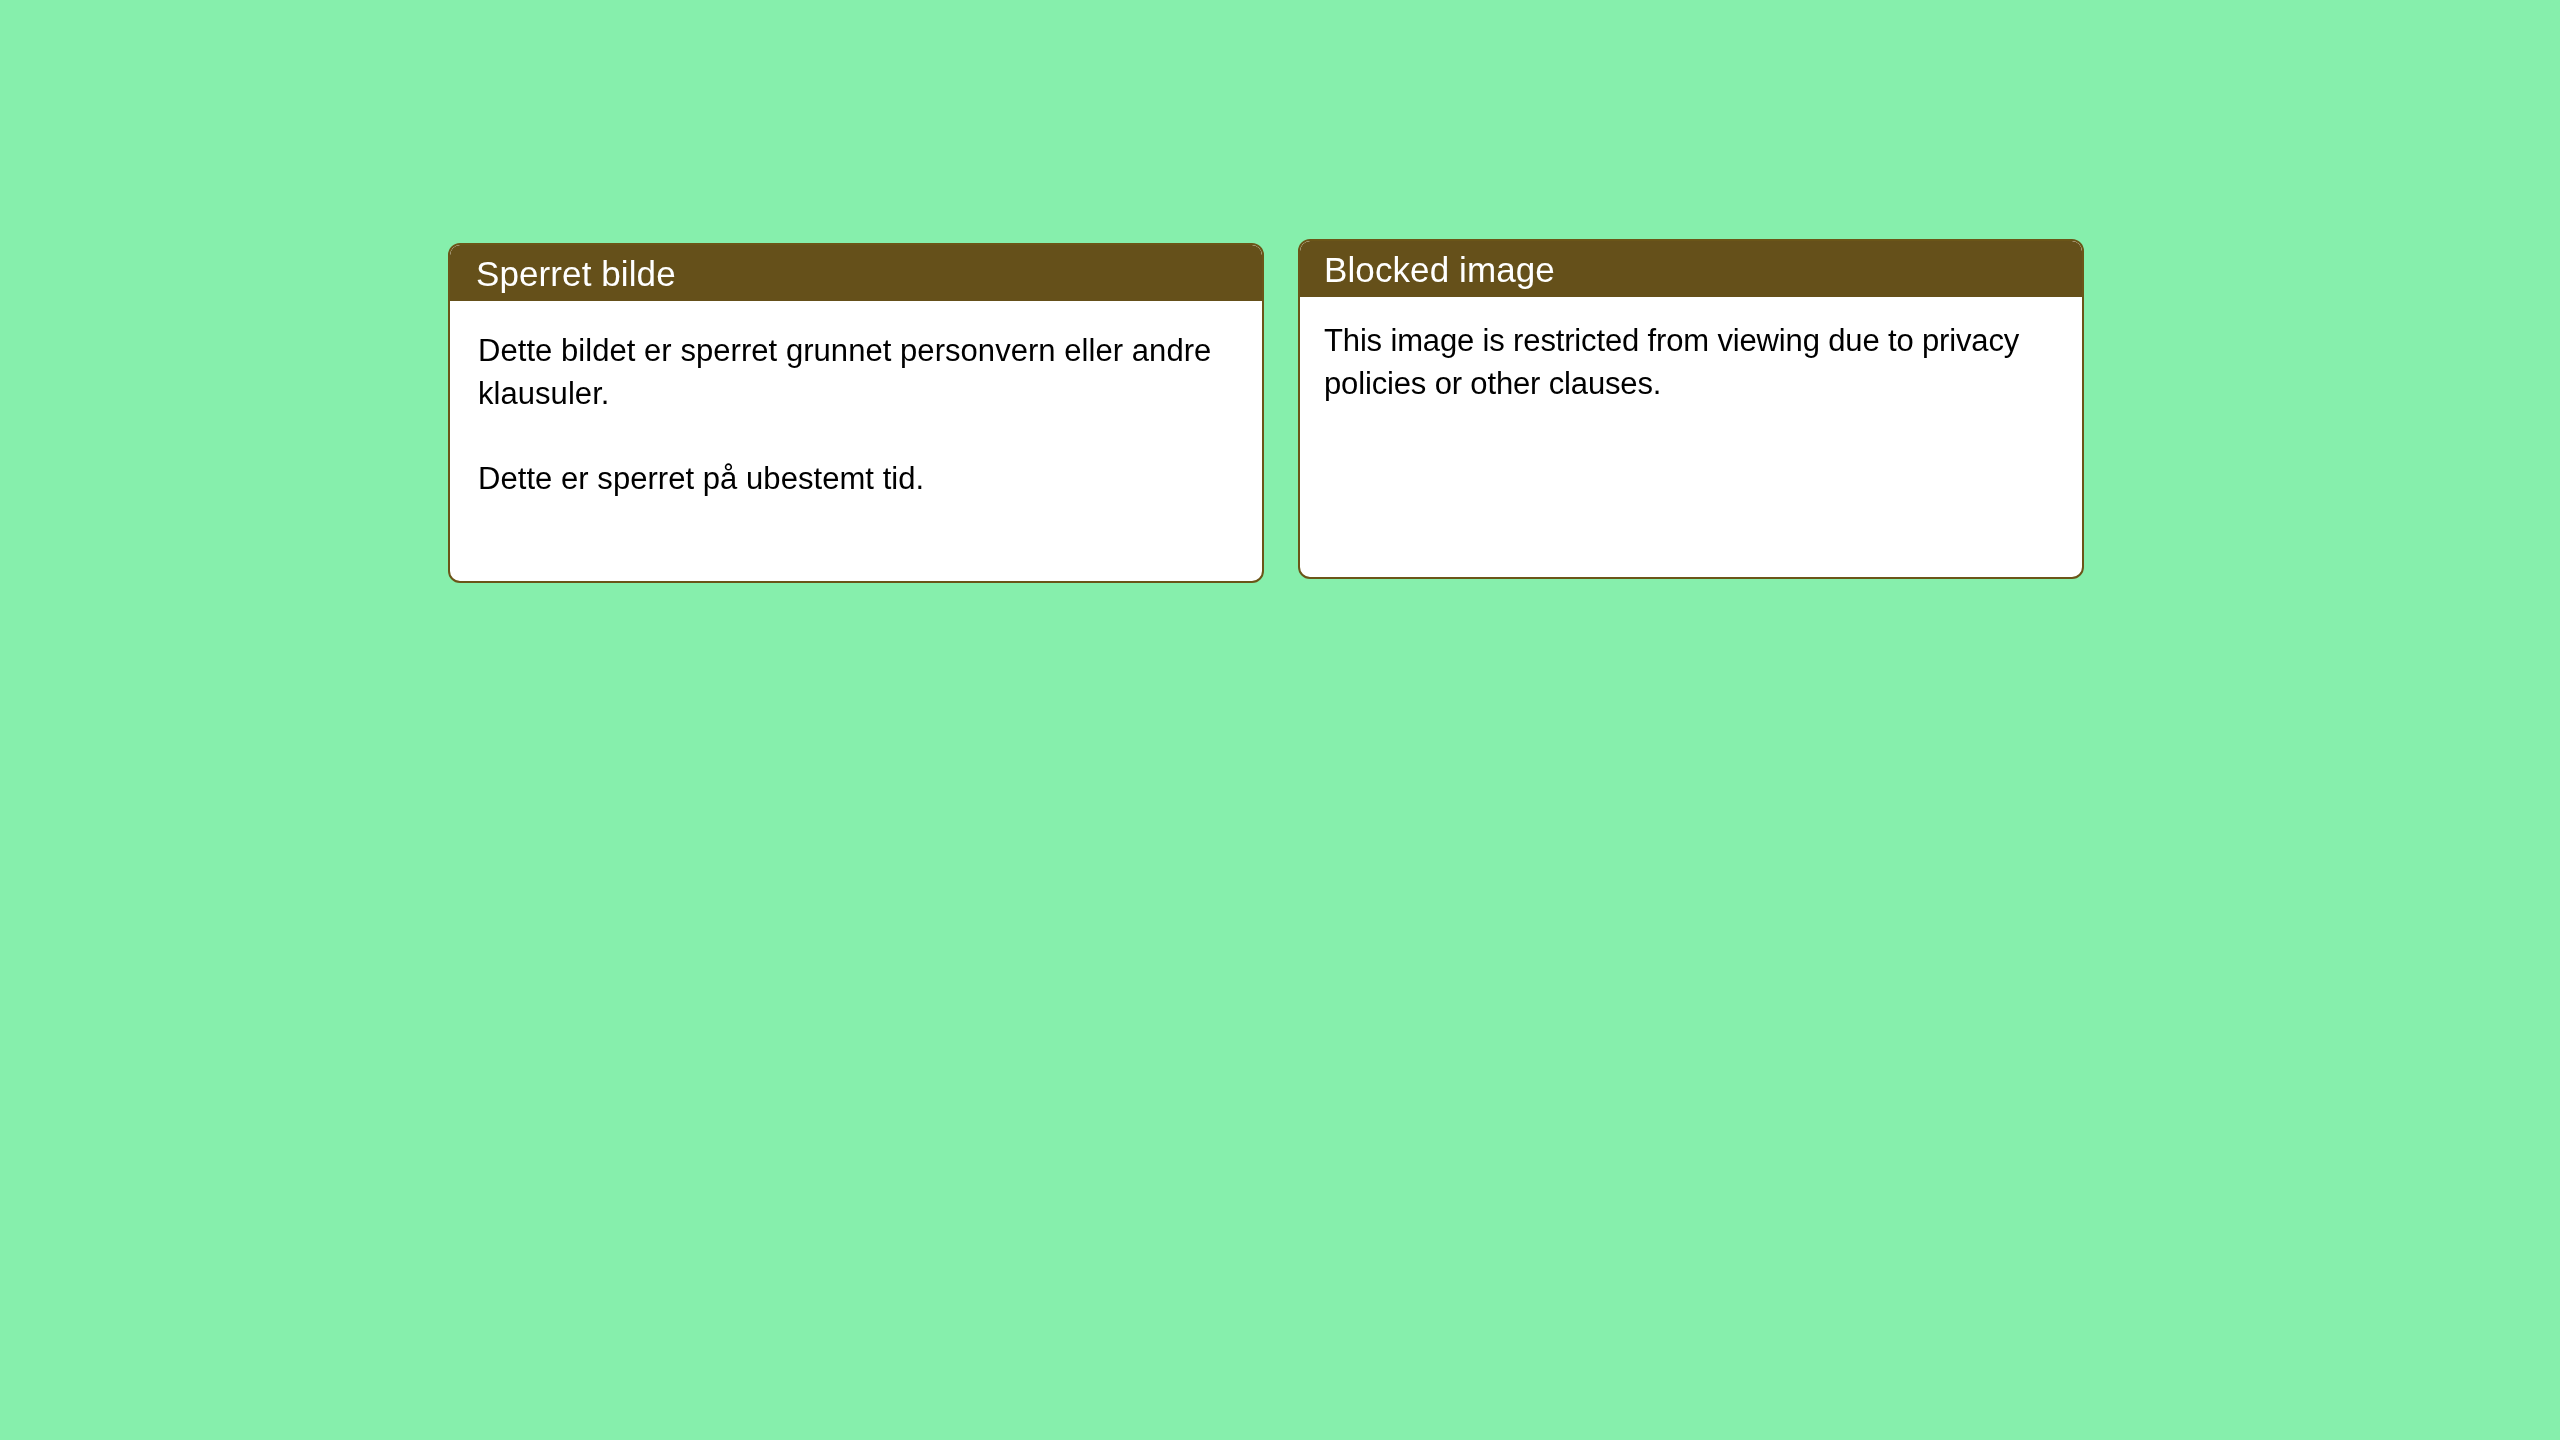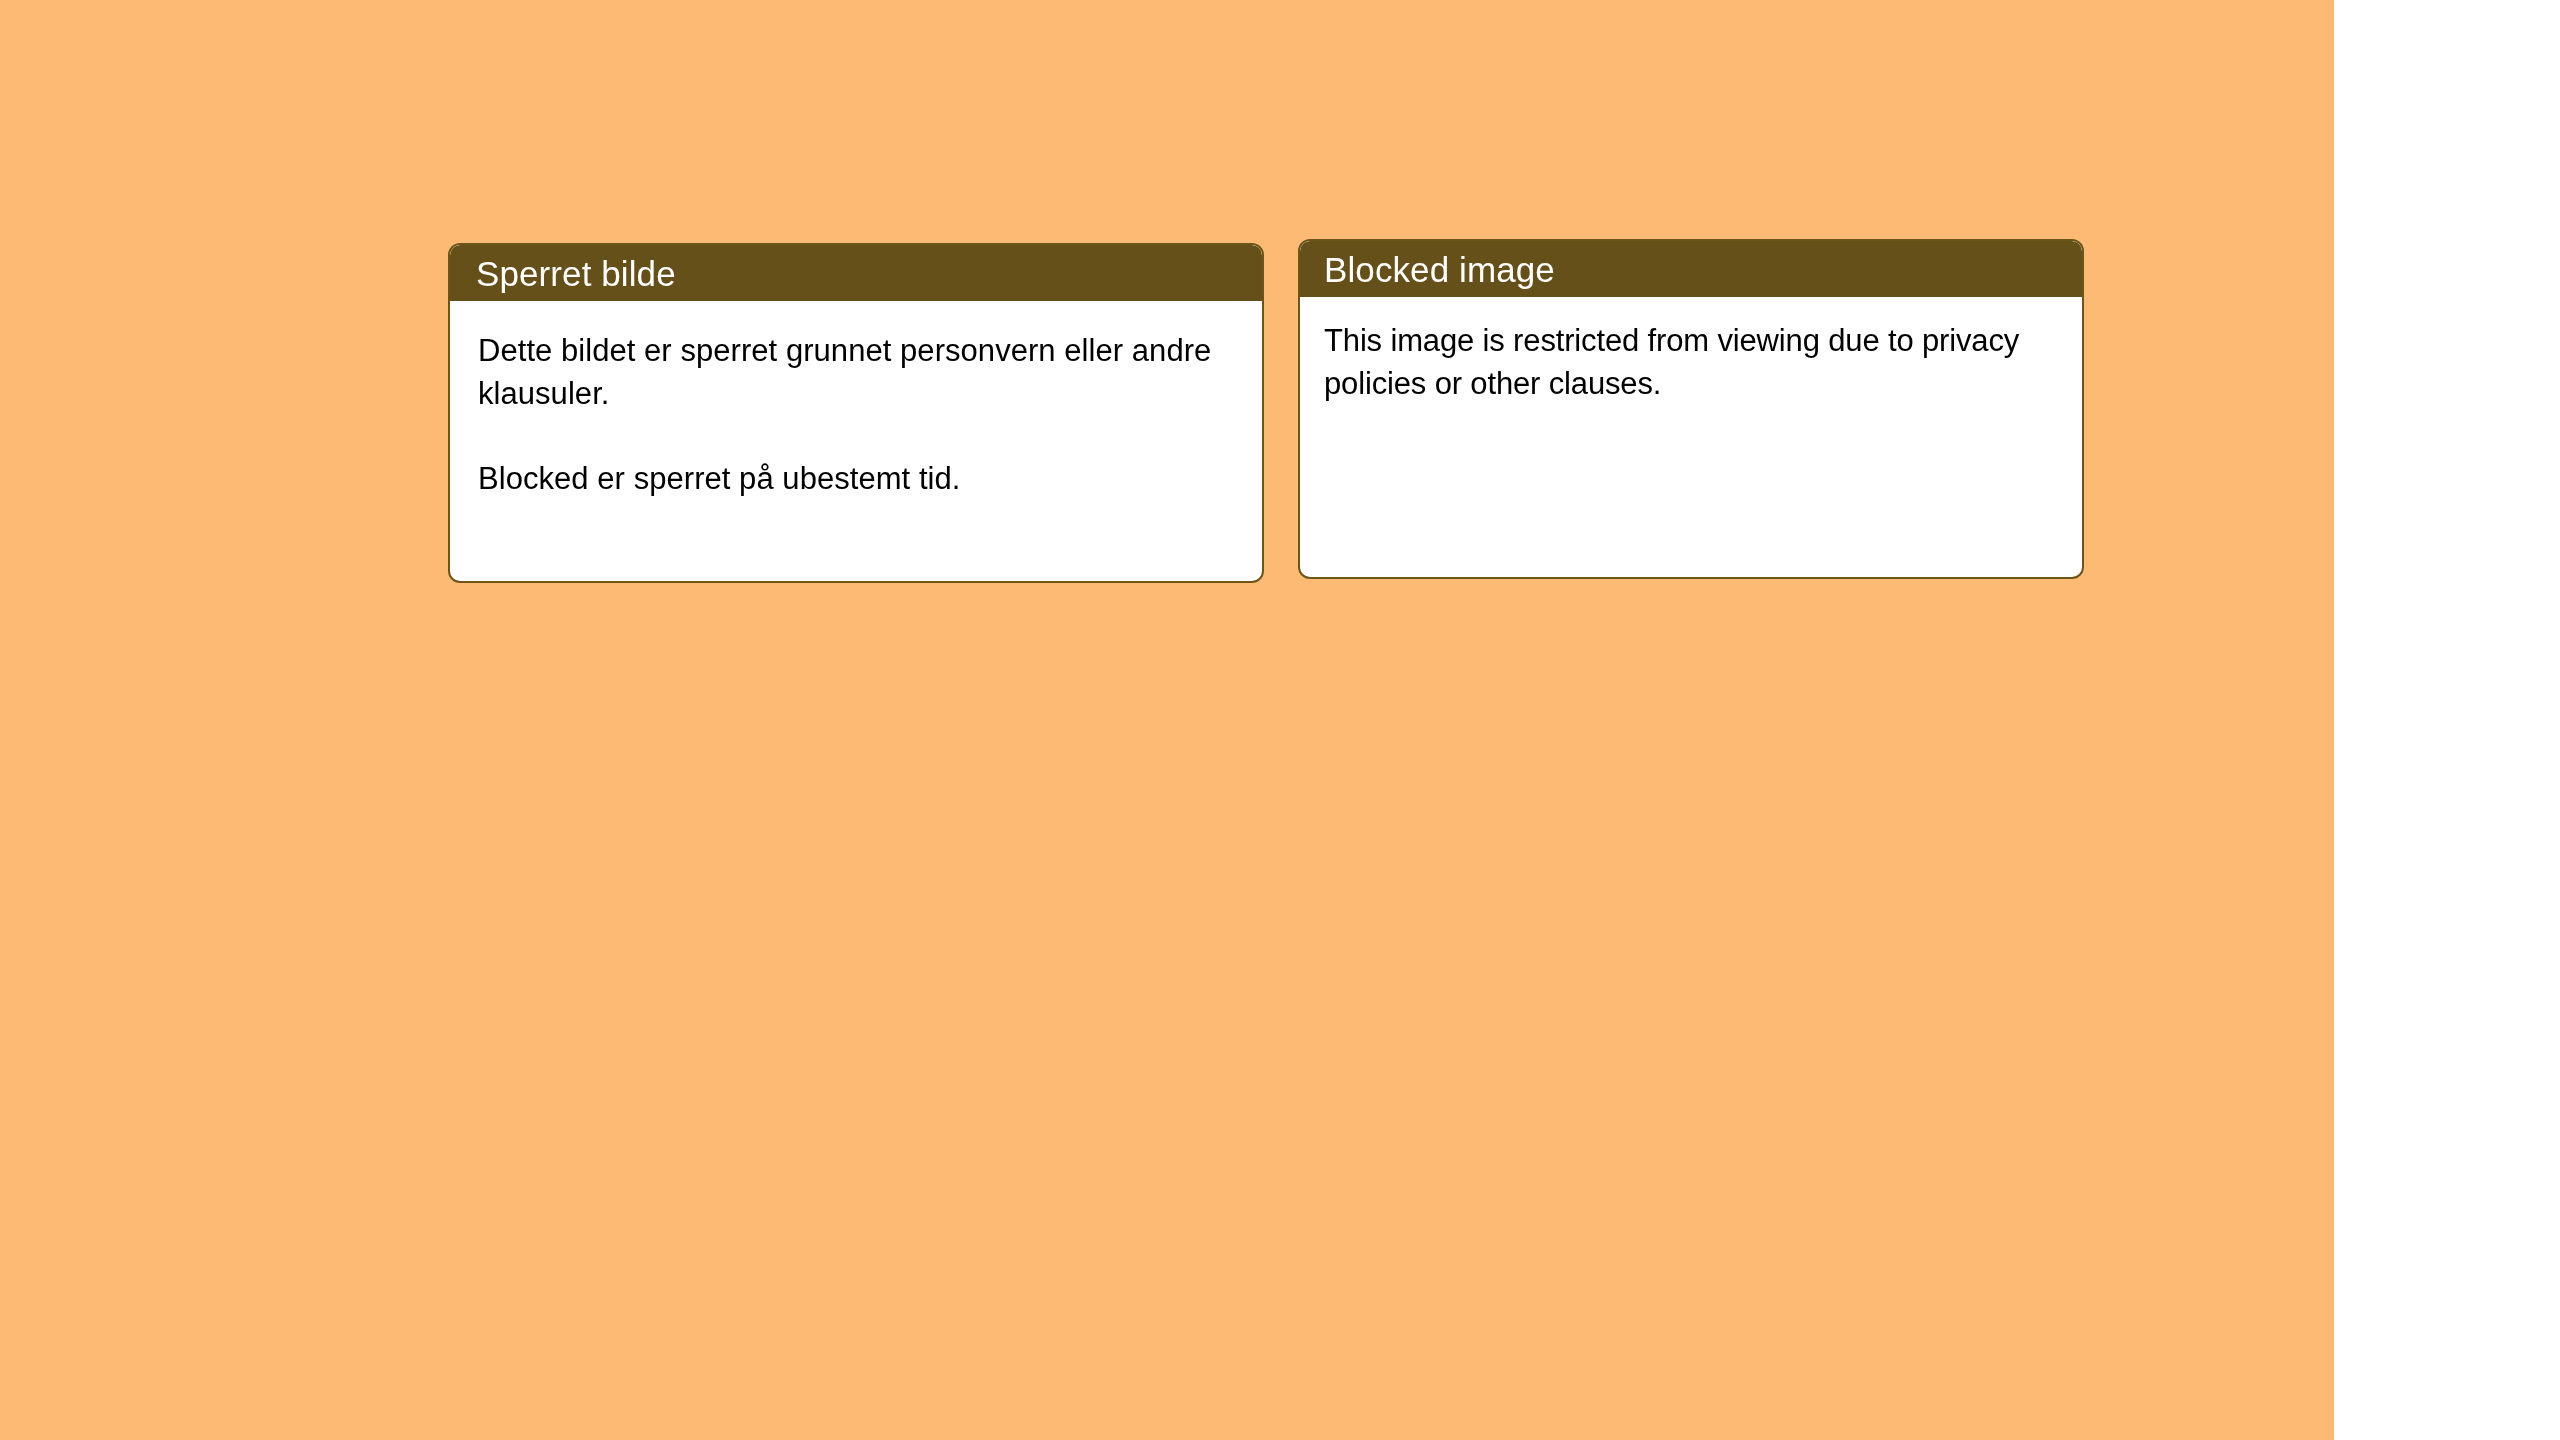--- a/index.html
+++ b/index.html
@@ -10,23 +10,23 @@
   body {
     width: 2560px;
     height: 1440px;
     overflow: hidden;
     font-family: "Liberation Sans", sans-serif;
     -webkit-font-smoothing: antialiased;
   }
 
   #stage {
     position: relative;
-    width: 2334px;
+    width: 2560px;
     height: 1440px;
-    background: #fdba74;
+    background: #86efac;
   }
 
   .notice-card {
     position: absolute;
     box-sizing: border-box;
     background: #ffffff;
     border: 2px solid #6b5518;
     border-radius: 12px;
     overflow: hidden;
   }
@@ -118,21 +118,21 @@
 <body>
 
 <div id="stage">
 
   <section id="card-no" class="notice-card">
     <header class="card-header">
       <span class="card-title">Sperret bilde</span>
     </header>
     <div class="card-body">
       <p class="body-paragraph first">Dette bildet er sperret grunnet personvern eller andre klausuler.</p>
-      <p class="body-paragraph second">Blocked er sperret på ubestemt tid.</p>
+      <p class="body-paragraph second">Dette er sperret på ubestemt tid.</p>
     </div>
   </section>
 
   <section id="card-en" class="notice-card">
     <header class="card-header">
       <span class="card-title">Blocked image</span>
     </header>
     <div class="card-body">
       <p class="body-paragraph first">This image is restricted from viewing due to privacy policies or other clauses.</p>
     </div>

